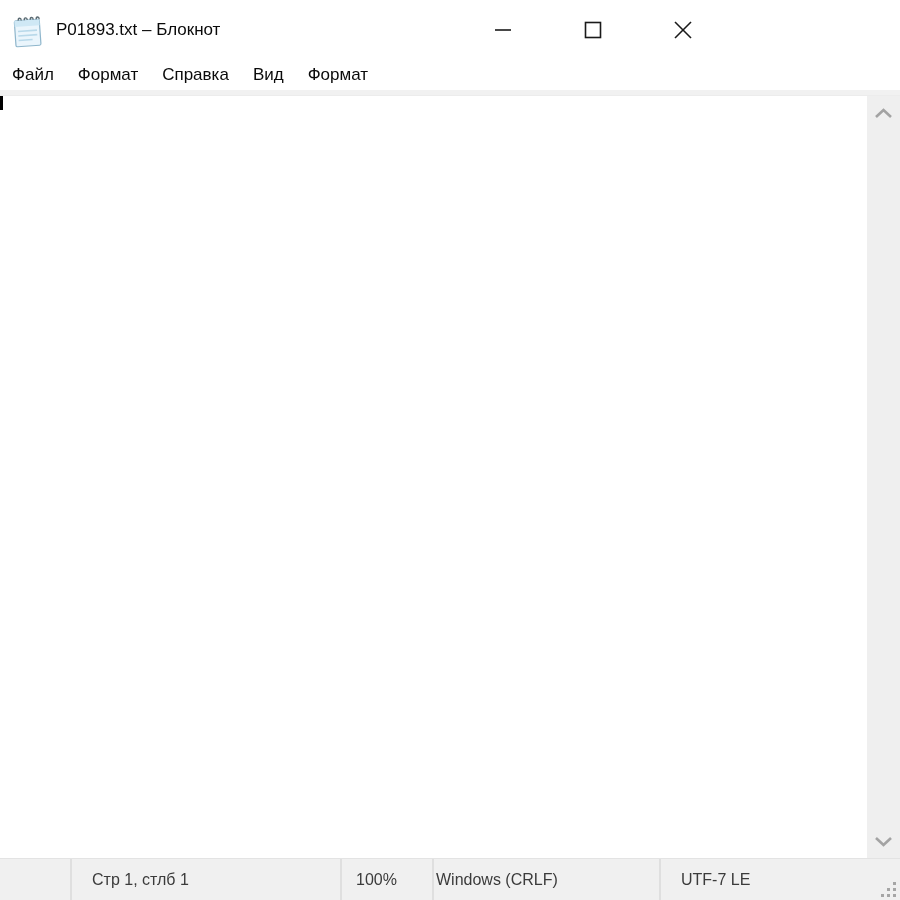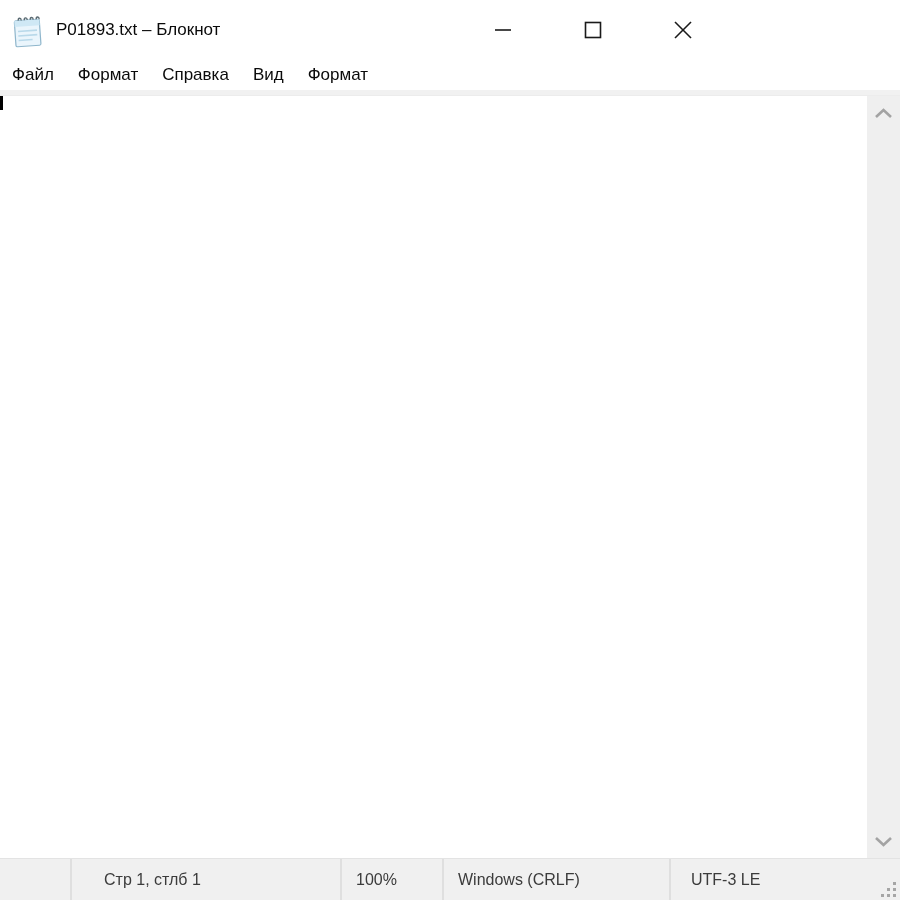--- a/index.html
+++ b/index.html
@@ -20,23 +20,23 @@
   #caret{left:0;top:96px;width:3px;height:14px;background:#000;}
   #portrait{left:0;top:0;width:900px;height:900px;z-index:-1;}
   
   #vscroll{left:867px;top:96px;width:33px;height:762px;background:var(--scroll-track);display:flex;flex-direction:column;justify-content:space-between;align-items:center;}
   .scroll-arrow{width:33px;height:34px;display:flex;align-items:center;justify-content:center;}
   
   #statusbar{left:0;top:858px;width:900px;height:42px;background:var(--statusbar-bg);border-top:1px solid #e3e3e3;display:flex;font-size:16px;color:var(--status-text);}
   .status-cell{display:flex;align-items:center;height:100%;box-sizing:border-box;}
   .status-sep{border-left:2px solid var(--divider);}
   #st-blank{width:70px;}
-  #st-cursor{width:270px;padding-left:32px;}
-  #st-zoom{width:102px;padding-left:14px;}
-  #st-eol{width:227px;padding-left:14px;}
+  #st-cursor{width:270px;padding-left:20px;}
+  #st-zoom{width:92px;padding-left:14px;}
+  #st-eol{width:227px;padding-left:2px;}
   #st-enc{flex:1;padding-left:20px;position:relative;}
   #grip{position:absolute;right:3px;bottom:3px;}
   
   .ink{fill:var(--ink);}
   .wrk{fill:url(#pWrinkle);}
   .furp{fill:url(#pFur);}
   .furw{fill:url(#pFurWhite);}
   .facep{fill:url(#pFace);}
   .facehi{fill:url(#pFaceHi);}
   .dark{fill:#171008;}
@@ -206,21 +206,21 @@
       </svg>
   </div>
 </div>
 
 <div id="statusbar" class="abs">
   <div id="st-blank" class="status-cell"></div>
   <div id="st-cursor" class="status-cell status-sep">Стр 1, стлб 1</div>
   <div id="st-zoom" class="status-cell status-sep">100%</div>
   <div id="st-eol" class="status-cell status-sep">Windows (CRLF)</div>
   <div id="st-enc" class="status-cell status-sep">
-    <span>UTF-3 LE</span>
+    <span>UTF-7 LE</span>
     <svg id="grip" width="16" height="16">
       <g fill="#a6a6a6">
         <rect x="12" y="0" width="3" height="3"></rect>
           <rect x="6" y="6" width="3" height="3"></rect>
         <rect x="12" y="6" width="3" height="3"></rect>
           <rect x="0" y="12" width="3" height="3"></rect>
         <rect x="6" y="12" width="3" height="3"></rect>
           <rect x="12" y="12" width="3" height="3"></rect>
       </g>
     </svg>

